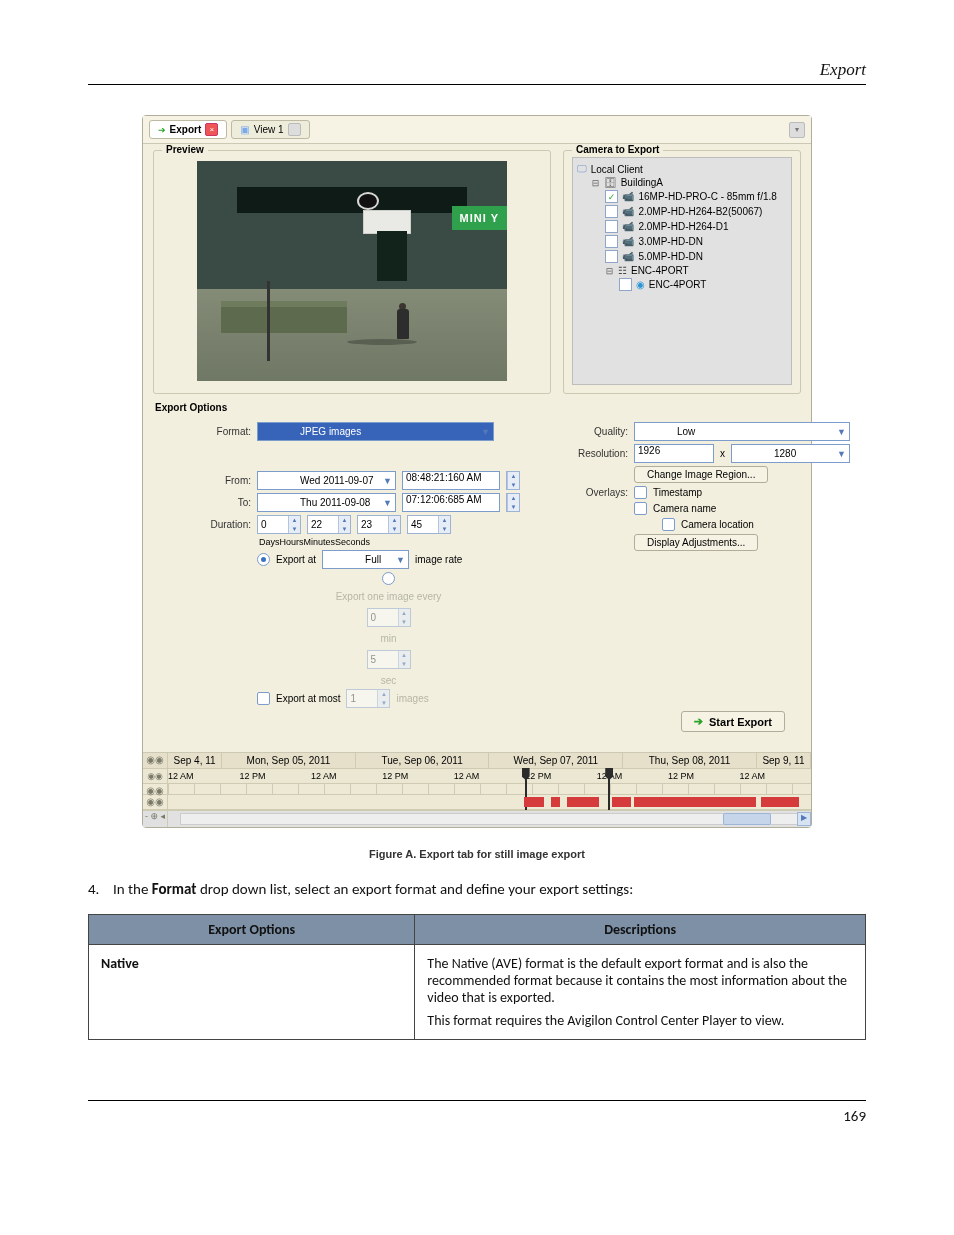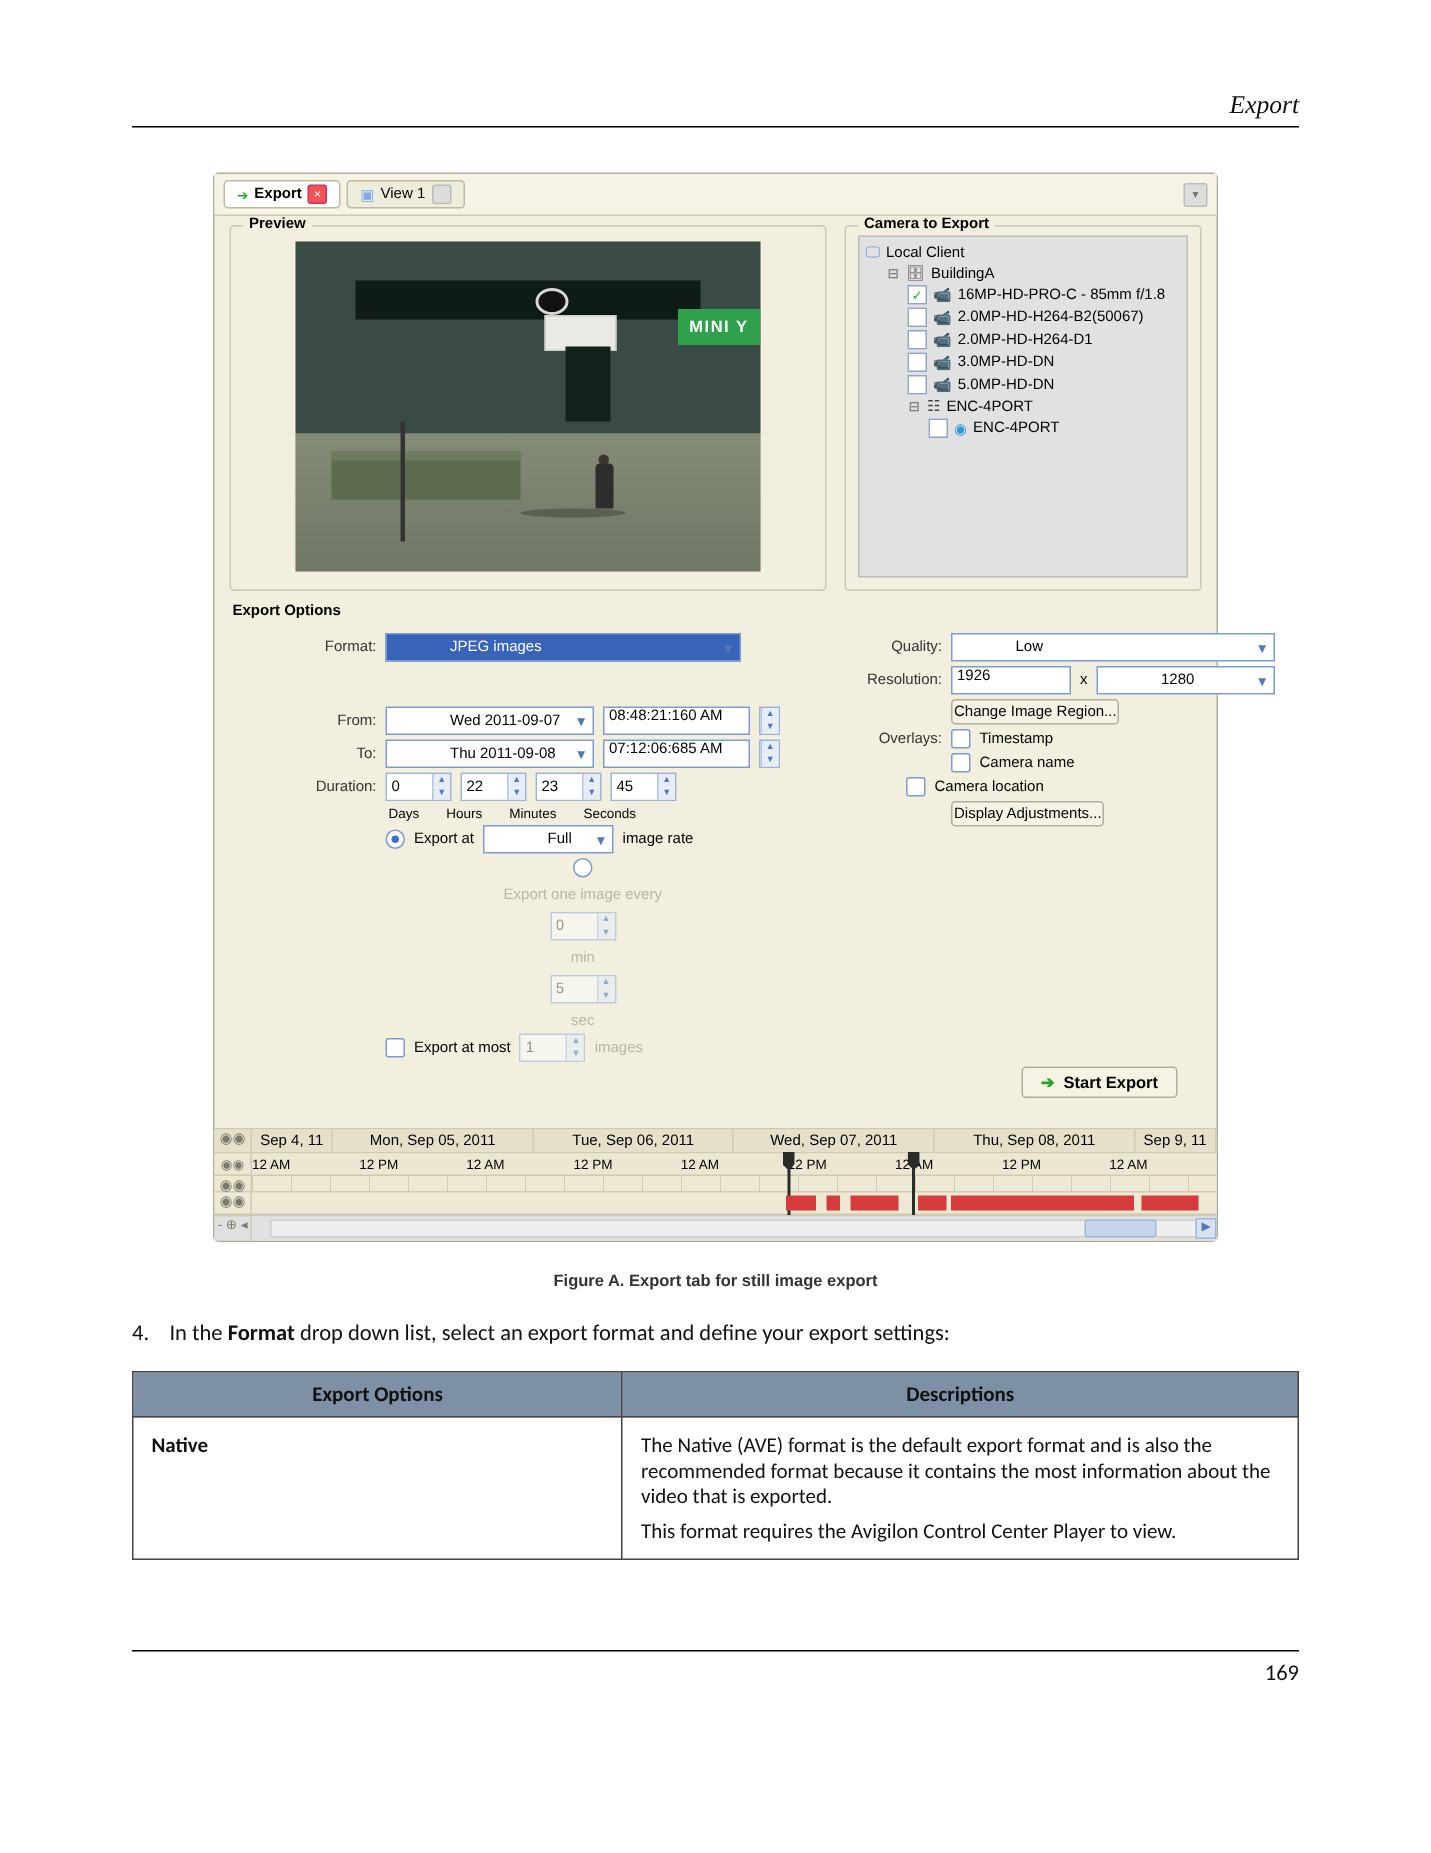--- a/index.html
+++ b/index.html
@@ -198,24 +198,24 @@
   .radio, .check {
     width:11px; height:11px; border:1px solid #7d9bcb; background:#fff;
     border-radius:50%; display:inline-flex; align-items:center;
     justify-content:center;
   }
   .radio.on::after {
     content:""; width:5px; height:5px; background:#3a74c4; border-radius:50%;
   }
   .check { border-radius:2px; }
   .disabled { color:#b6b6a6;flex-direction:column; }
-  .subrow { display:flex; gap:18px; margin:1px 0 3px 104px; font-size:9px; }
+  .subrow { display:flex; margin:1px 0 3px 104px; font-size:9px; }
   .btn {
     background:#f6f3e4; border:1px solid #b0ae9a; border-radius:3px;
-    padding:2px 1px; font-size:10px;
+    padding:2px 12px; font-size:10px;
   }
   .btn-green {
     display:inline-flex; align-items:center; gap:6px;
     background:#f6f3e4; border:1px solid #b0ae9a; border-radius:3px;
     padding:3px 12px; font-weight:bold; font-size:11px;
   }
   .btn-green .ar { color:#2aa22a; font-size:11px; }
   .footer-row {
     text-align:right; padding:0 14px 10px 0;
   }
@@ -574,21 +574,21 @@
             </div>
             <div class="frow">
               <span class="flabel r">Overlays:</span>
               <span class="check"></span>
               <span>Timestamp</span>
             </div>
             <div class="frow" style="margin-left:86px">
               <span class="check"></span>
               <span>Camera name</span>
             </div>
-            <div class="frow" style="margin-left:56px">
+            <div class="frow" style="margin-left:114px">
               <span class="check"></span>
               <span>Camera location</span>
             </div>
             <div class="frow" style="margin-left:86px">
               <button class="btn"><span>Display Adjustments...</span></button>
             </div>
           </div>
         </div>
 
         <div class="footer-row">

